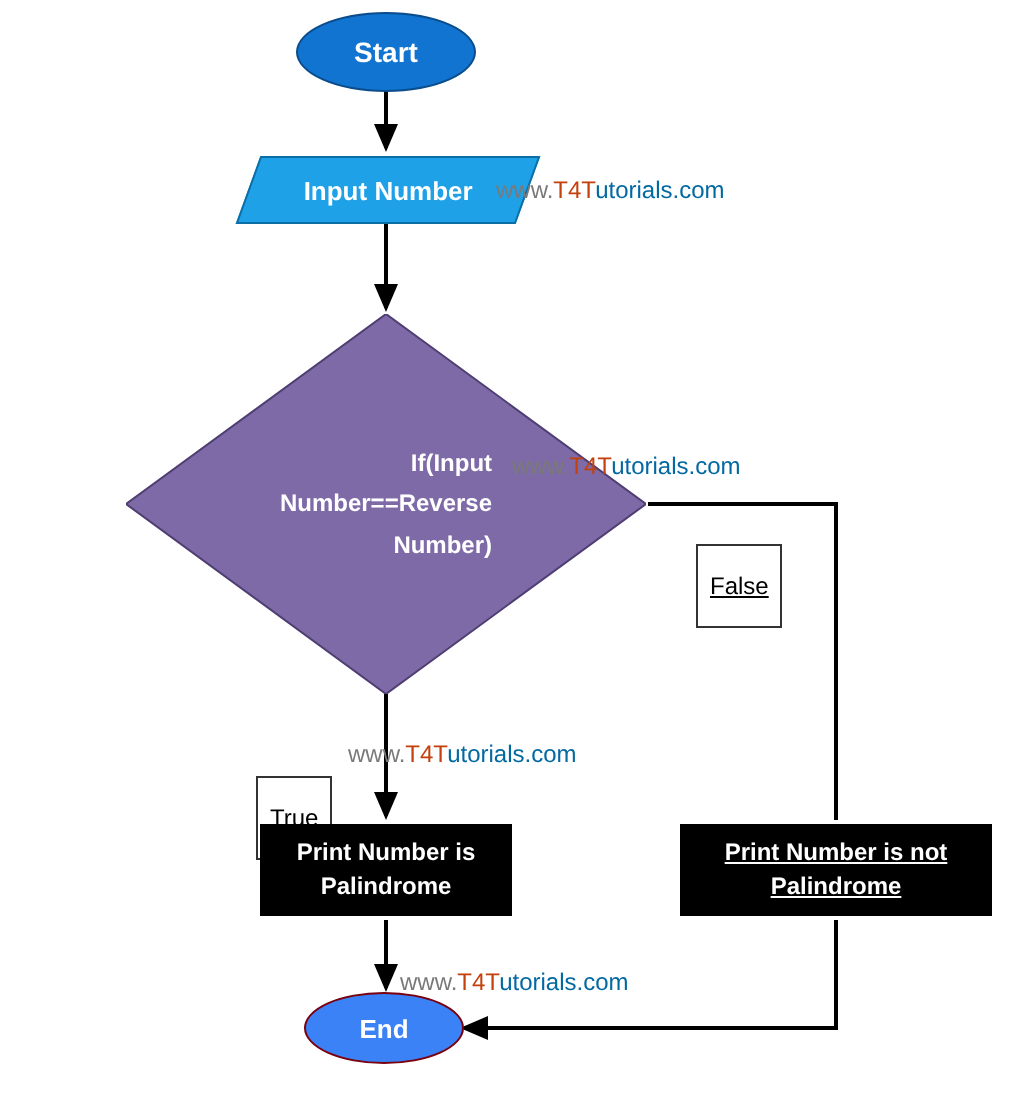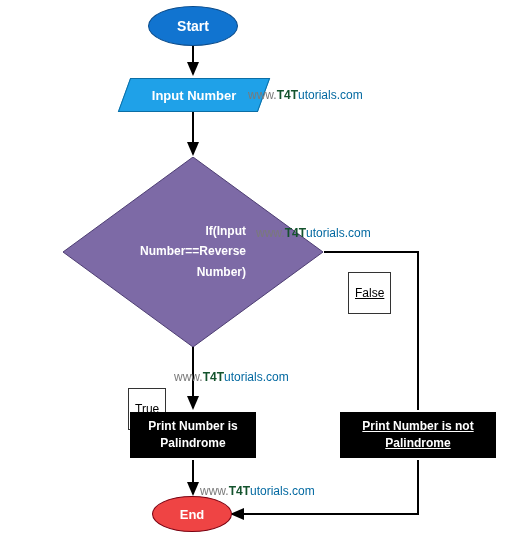--- a/index.html
+++ b/index.html
@@ -39,21 +39,21 @@
     height: 40px;
     background: #1174d0;
     border: 1px solid #0a4c8c;
     border-radius: 50%;
     color: #fff;
     font-size: 14px;
   }
   .oval-end {
     width: 80px;
     height: 36px;
-    background: #ef4444;
+    background: #3b82f6;
     border: 1px solid #7a0010;
     border-radius: 50%;
     color: #fff;
     font-size: 13px;
   }
   .para {
     width: 140px;
     height: 34px;
     background: #1fa1e8;
     color: #fff;
@@ -106,21 +106,21 @@
     border: 1px solid #333;
     padding: 13px 6px;
     text-decoration: underline;
   }
   .watermark {
     position: absolute;
     color: #7a7a7a;
     font-size: 12px;
   }
   .watermark .t4a { color: #7a7a7a; margin-top: 16px; }
-  .watermark .t4b { color: #14532d; font-weight: bold; }
+  .watermark .t4b { color: #c2410c; font-weight: normal; }
   .watermark .t4c { color: #0369a1; }
 </style>
 </head>
 <body>
 
 <div class="canvas">
 
   <svg class="arrows">
     <defs>
       <marker id="arrowhead" markerWidth="10" markerHeight="10" refX="6" refY="3" orient="auto" markerUnits="strokeWidth">

